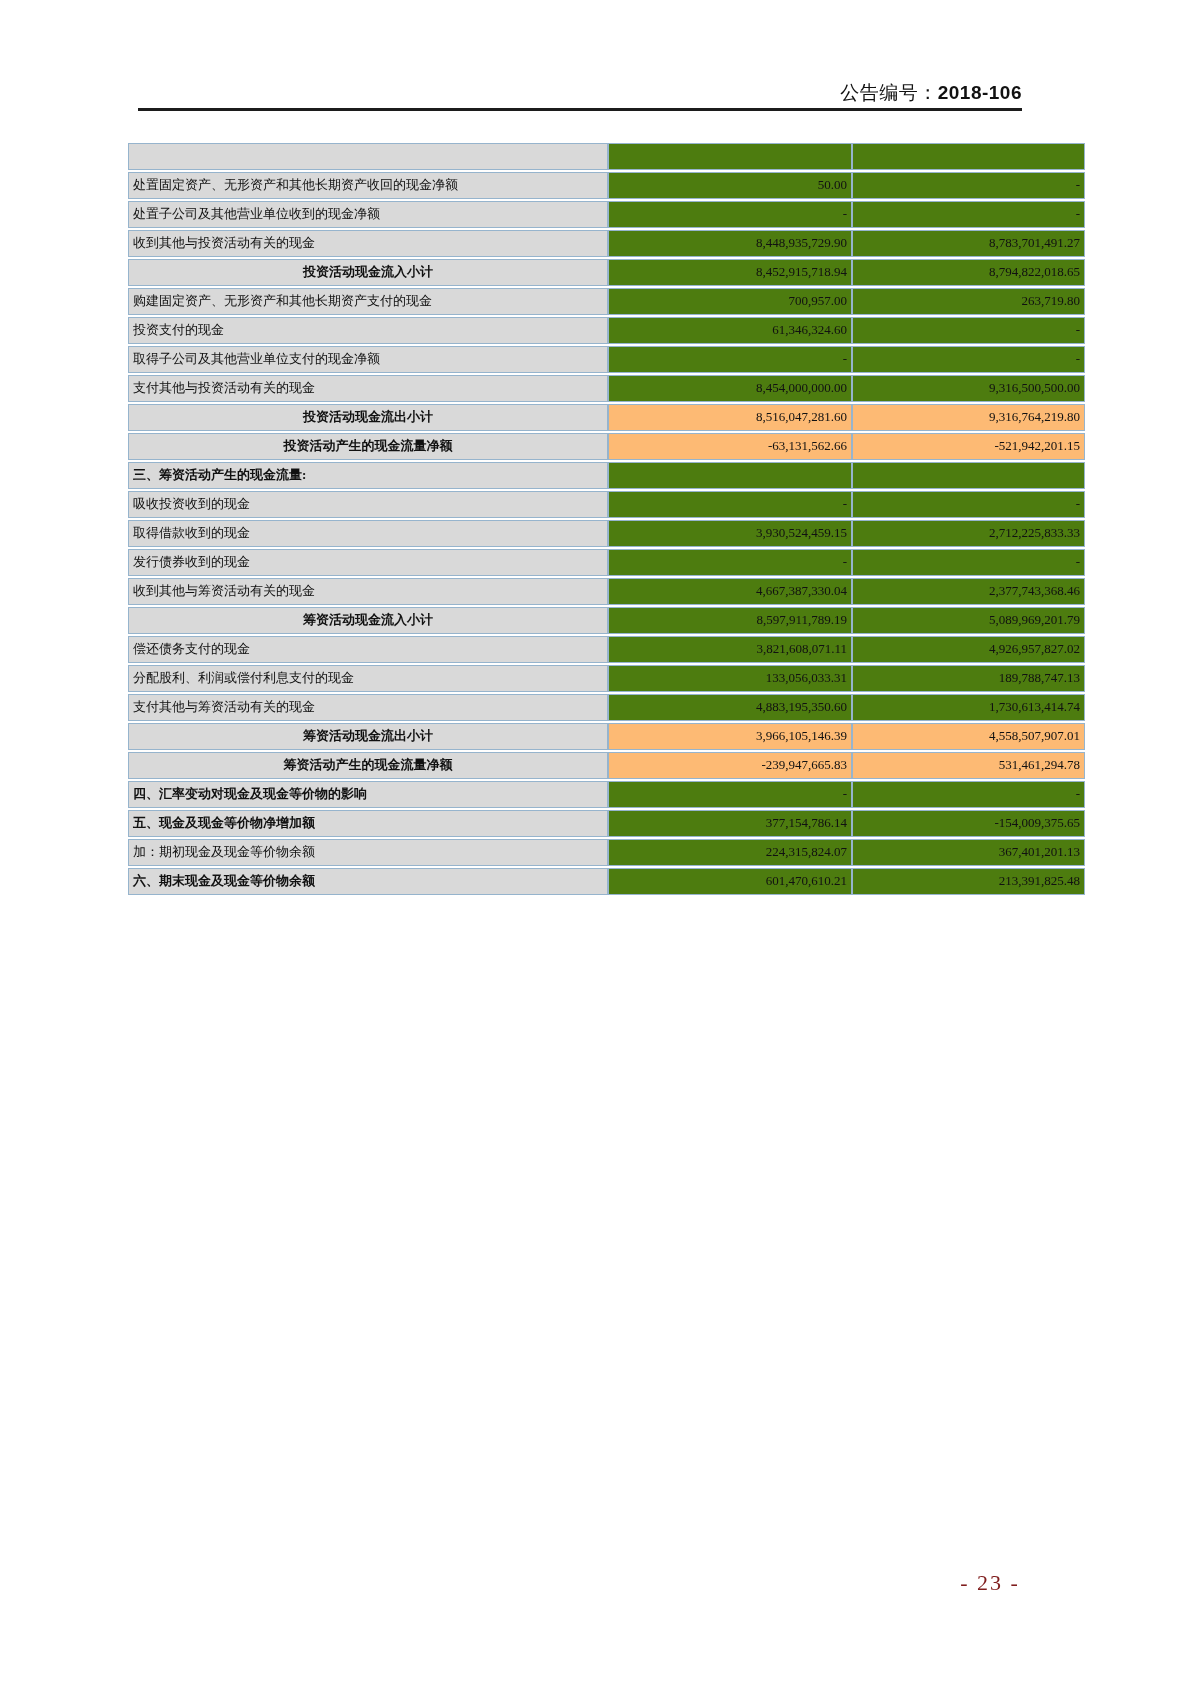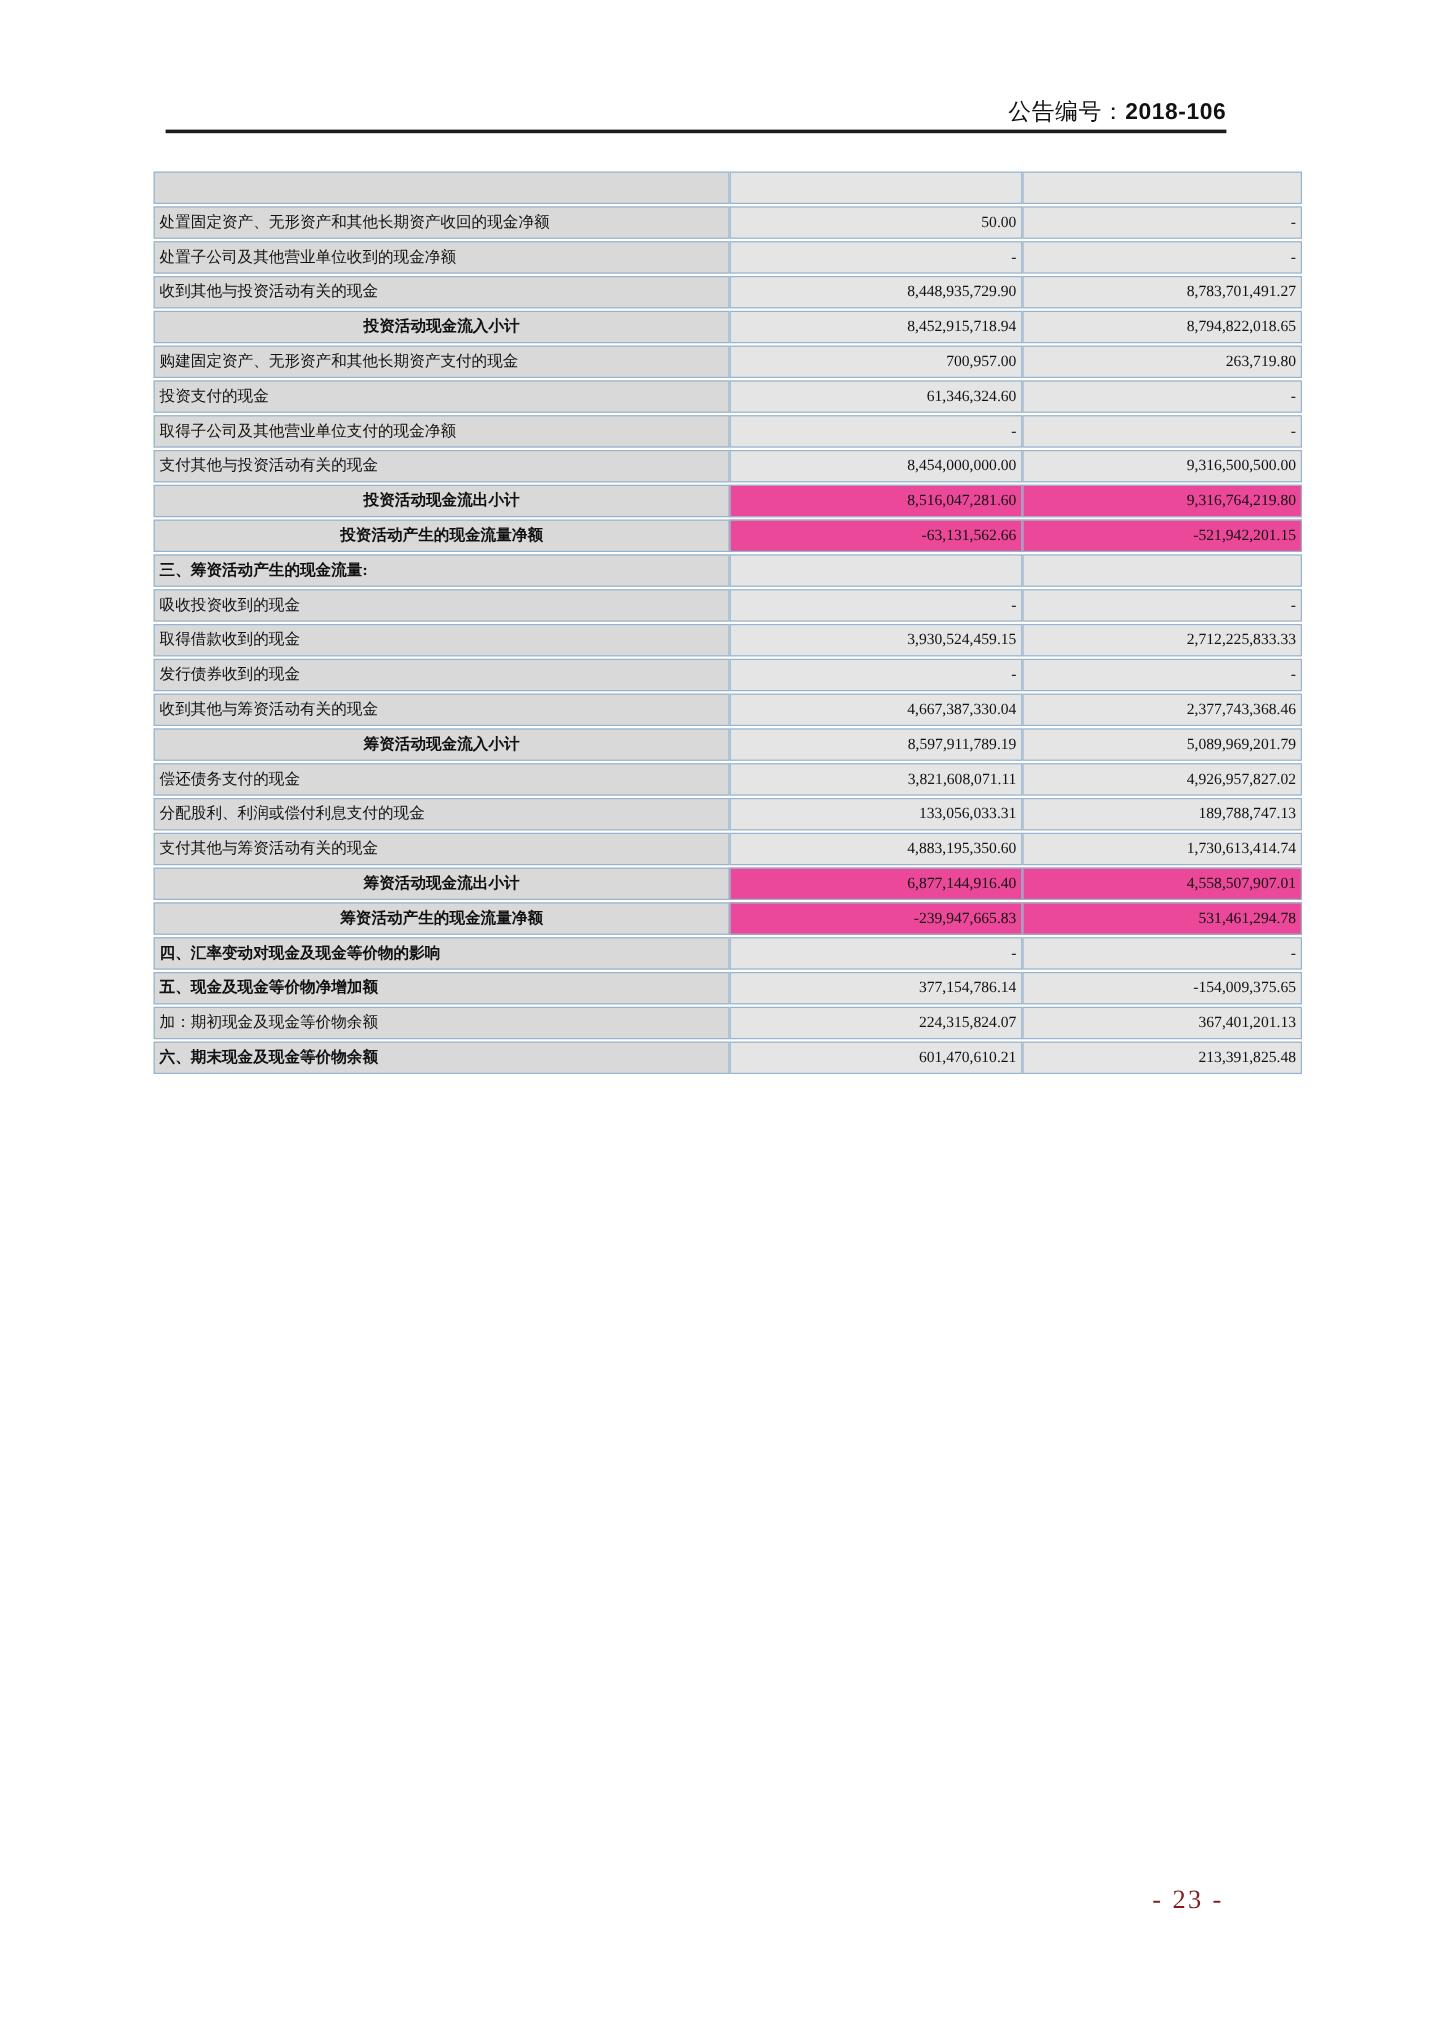--- a/index.html
+++ b/index.html
@@ -45,28 +45,28 @@
     overflow: hidden;
     white-space: nowrap;
   }
   td.label {
     background: #d9d9d9;
     text-align: left;
     padding-left: 8px;
     width: 478px;
   }
   td.val {
-    background: #e5e5e5;
+    background: #4d7c0f;
     text-align: right;
     padding-right: 13px;
     font-family: "Liberation Serif", "DejaVu Serif", serif;
   }
   td.val.c2 { width: 243px; }
   td.val.c3 { width: 232px; }
-  td.val.gray { background: #ec4899; }
+  td.val.gray { background: #fdba74; }
   td.bold { font-weight: bold; margin-left: 11px; }
   td.center { text-align: center; padding-left: 4px; }
   .page-footer {
     position: absolute;
     top: 1570px; left: 920px;
     width: 140px;
     text-align: center;
     font-size: 22px;
     letter-spacing: 2px;
     color: #7f1d1d;
@@ -178,21 +178,21 @@
         <td class="val c2">133,056,033.31</td>
         <td class="val c3">189,788,747.13</td>
       </tr>
       <tr>
         <td class="label">支付其他与筹资活动有关的现金</td>
         <td class="val c2">4,883,195,350.60</td>
         <td class="val c3">1,730,613,414.74</td>
       </tr>
       <tr>
         <td class="label bold center">筹资活动现金流出小计</td>
-        <td class="val c2 gray">6,877,144,916.40</td>
+        <td class="val c2 gray">3,966,105,146.39</td>
         <td class="val c3 gray">4,558,507,907.01</td>
       </tr>
       <tr>
         <td class="label bold center">筹资活动产生的现金流量净额</td>
         <td class="val c2 gray">-239,947,665.83</td>
         <td class="val c3 gray">531,461,294.78</td>
       </tr>
       <tr>
         <td class="label bold">四、汇率变动对现金及现金等价物的影响</td>
         <td class="val c2">-</td>

